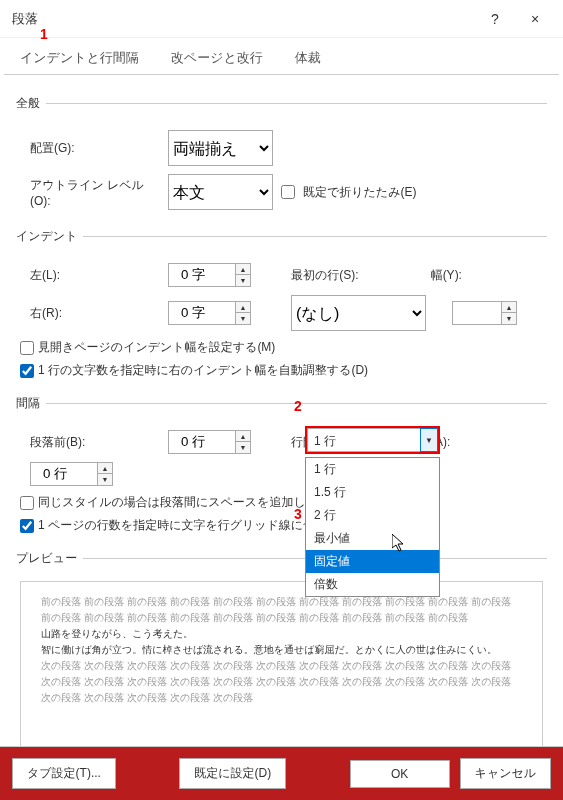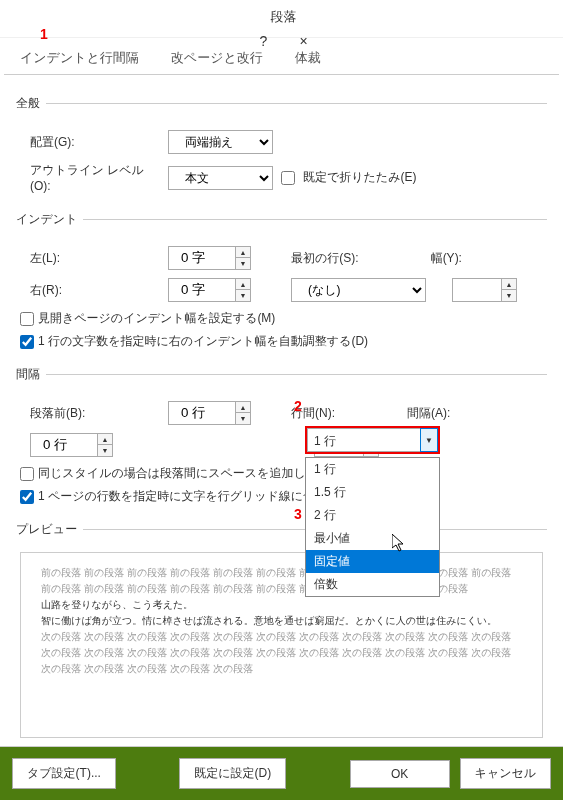--- a/index.html
+++ b/index.html
@@ -7,21 +7,21 @@
       font-family: "Yu Gothic UI", "Meiryo", sans-serif;
       font-size: 12px;
       background: #fff;
       color: #333;
       width: 563px;
       height: 800px;
       position: relative;
     }
     .titlebar {
       display: flex; align-items: center; justify-content: space-between;
-      padding: 8px 8px 8px 12px; height: 38px; border-bottom: 1px solid #f0f0f0; flex-direction: column;
+      padding: 8px 8px 8px 12px; height: 38px; border-bottom: 1px solid #f0f0f0;
     }
     .titlebar .title { font-size: 13px; }
     .titlebar .controls { display: flex; gap: 0; }
     .titlebar .ctrl { width: 40px; height: 30px; display: flex; align-items: center; justify-content: center; font-size: 14px; }
     .annot { position: absolute; color: #e00; font-weight: bold; font-size: 14px; z-index: 50; }
     .tabs {
       display: flex; border-bottom: 1px solid #ccc; margin: 4px 4px 0 4px;
     }
     .tab {
       padding: 7px 16px; font-size: 13px; color: #555; cursor: pointer; position: relative;
@@ -29,21 +29,21 @@
     .tab.active { background: #fff; }
     .tab-highlight {
       position: absolute; border: 2px solid #e00; left: 4px; top: 42px; width: 148px; height: 32px; pointer-events: none;
     }
     .content { padding: 10px 16px 0 16px; }
     fieldset { border: none; border-top: 1px solid #ccc; margin-top: 10px; padding-top: 10px; }
     legend { padding: 0 6px 0 0; color: #333; }
     .form-row { display: flex; align-items: center; margin: 8px 0 8px 14px; gap: 8px; }
     .form-row .lbl { width: 130px; }
     select, input[type="text"] {
-      border: 1px solid #aaa; background: #fff; padding: 3px 12px; font-size: 12px; font-family: inherit; height: 24px;
+      border: 1px solid #aaa; background: #fff; padding: 3px 0; font-size: 16px; font-family: inherit; height: 36px;
     }
     .combo { width: 105px; }
     .spin-wrap { display: flex; }
     .spin { width: 68px; border: 1px solid #aaa; padding: 3px 12px; height: 24px; }
     .spin-btns { display: flex; flex-direction: column; border: 1px solid #aaa; border-left: none; }
     .spin-btns span { width: 14px; height: 11px; font-size: 7px; display: flex; align-items: center; justify-content: center; line-height: 1; background: #f5f5f5; border-bottom: 1px solid #aaa; cursor: pointer; }
     .spin-btns span:last-child { border-bottom: none; }
     .chk-row { display: flex; align-items: center; gap: 4px; margin: 6px 0 6px 4px; }
     .chk { width: 14px; height: 14px; accent-color: #0067c0; }
     .indentrow { display: flex; align-items: center; gap: 8px; margin: 8px 0 8px 14px; }
@@ -55,21 +55,21 @@
     .dropdown-open .opt.sel { background: #0078d7; color: #fff; }
     .cursor-ptr { position: absolute; left: 392px; top: 534px; z-index: 40; pointer-events: none; }
     .line-combo-wrap {
       position: absolute; left: 305px; top: 426px; width: 135px; height: 28px; border: 2px solid #e00; z-index: 20; display: flex;
     }
     .line-combo-wrap .line-combo-text { flex: 1; padding: 4px 6px; background: #fff; border: 1px solid #aaa; border-right: none; }
     .line-combo-wrap .line-combo-btn { width: 18px; background: #e5f1fb; border: 1px solid #0078d7; display: flex; align-items: center; justify-content: center; font-size: 8px; }
     .preview { border: 1px solid #ccc; margin: 4px 4px 0 4px; padding: 12px 20px; height: 186px; background: #fff; font-size: 10px; color: #999; line-height: 1.6; overflow: hidden; }
     .preview .dark { color: #333; }
     .footer {
-      position: absolute; bottom: 0; left: 0; right: 0; height: 54px; background: #4d7c0f; border-top: 1px solid #ccc;
+      position: absolute; bottom: 0; left: 0; right: 0; height: 54px; background: #b91c1c; border-top: 1px solid #ccc;
       display: flex; align-items: center; padding: 0 12px; gap: 10px;
     }
     .footer .btn { padding: 6px 14px; border: 1px solid #aaa; background: #fff; font-size: 12px; cursor: pointer; min-width: 80px; text-align: center; }
     .footer .btn.ok { min-width: 100px; }
     .footer .spacer { flex: 1; }
     .annot1 { left: 40px; top: 26px; }
     .annot2 { left: 294px; top: 398px; }
     .annot3 { left: 294px; top: 506px; }
   </style>
 </head>

